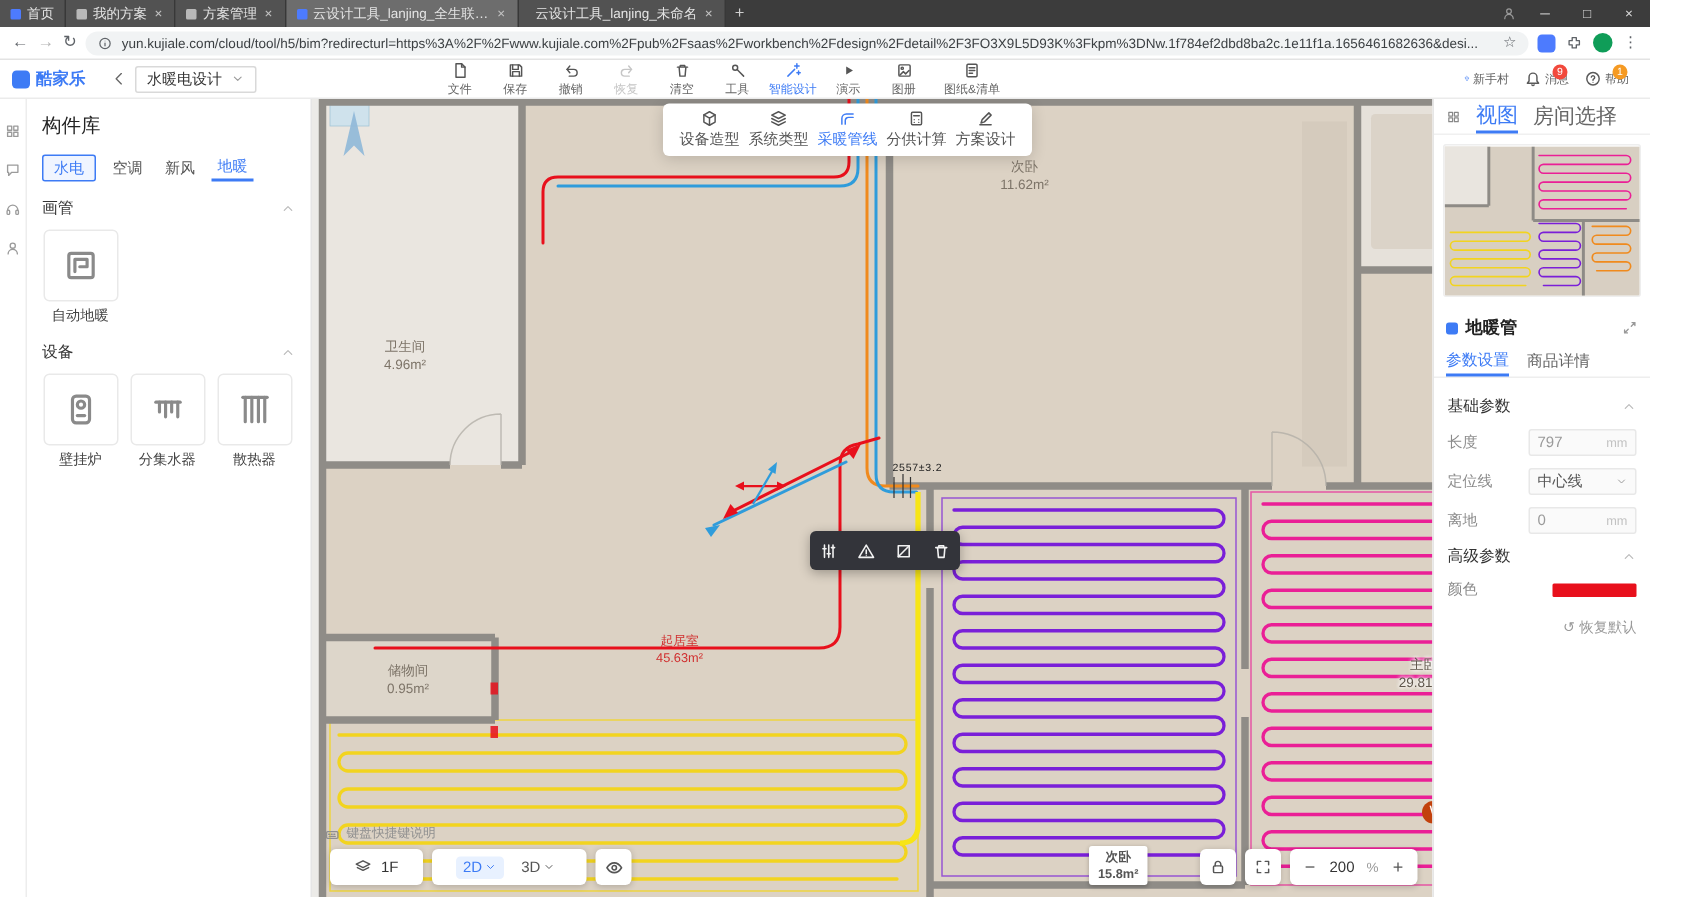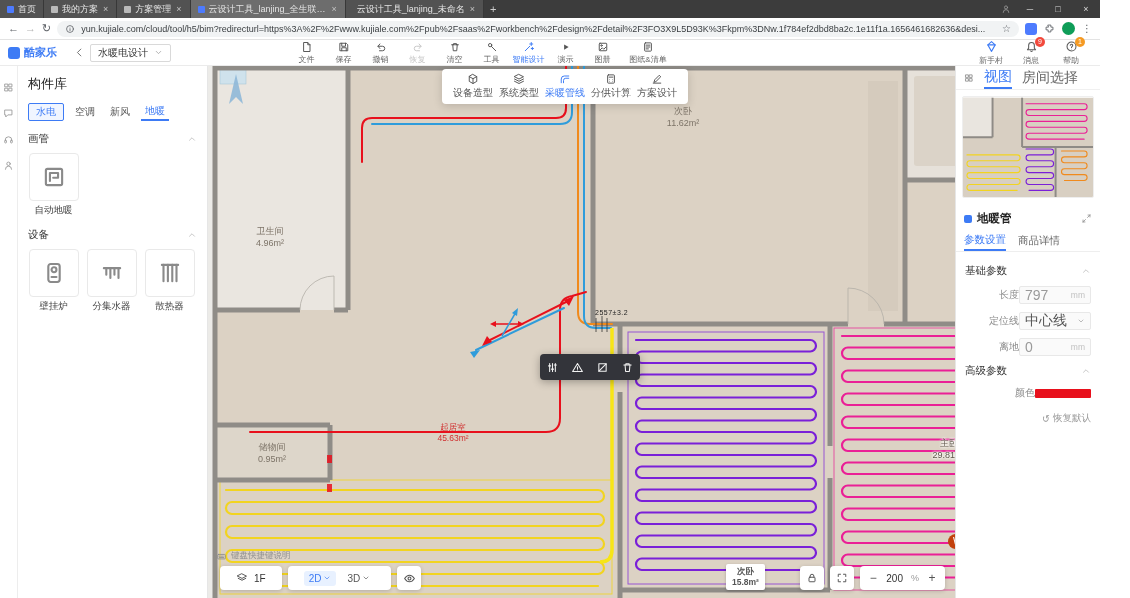--- a/index.html
+++ b/index.html
@@ -41,21 +41,21 @@
   .tbar{display:flex;align-items:flex-start;gap:2px;margin-left:118px}
   .titem{width:35px;display:flex;flex-direction:column;align-items:center;gap:1px;color:#555;cursor:default}
   .titem.wide{width:52px}
   .titem span{font-size:8px;color:#666;white-space:nowrap}
   .titem.dis{color:#c6c6c6}
   .titem.dis span{color:#c6c6c6}
   .titem.blue{color:#3d7bf5}
   .titem.blue span{color:#3d7bf5}
   .hsp{flex:1}
   .rbtns{display:flex;gap:10px;margin-right:6px}
-  .rbtn{position:relative;width:30px;display:flex;flex-direction:column;align-items:center;gap:2px;color:#5a5a5a}
+  .rbtn{position:relative;width:30px;display:flex;flex-direction:row;align-items:center;gap:2px;color:#5a5a5a}
   .rbtn span.lbl{font-size:8px;color:#666;white-space:nowrap}
   .rbtn .badge{position:absolute;top:-3px;right:1px;min-width:10px;height:10px;border-radius:5px;background:#f2493c;color:#fff;font-size:7px;display:flex;align-items:center;justify-content:center;padding:0 2px}
   .rbtn .badge.orange{background:#f59a23}
   .rbtn.blue{color:#3d7bf5}
 
   
   .main{display:flex;height:532px}
   .strip{width:18px;background:#fff;border-right:1px solid #ededed;display:flex;flex-direction:column;align-items:center;padding-top:16px;gap:15px;color:#9b9b9b}
 
   .lib{width:190px;background:#fff;border-right:1px solid #e6e6e6;padding:9px 10px;overflow:hidden}
@@ -113,24 +113,24 @@
   .preview{margin:6px;height:102px;border:1px solid #eee;border-radius:2px;overflow:hidden;position:relative}
   .preview svg{display:block}
   .phdr{display:flex;align-items:center;gap:5px;padding:7px 8px 4px}
   .pdot{width:8px;height:8px;border-radius:2px;background:#3d7bf5}
   .ptitle{font-size:11.5px;font-weight:bold;color:#222;flex:1}
   .ptabs{display:flex;gap:12px;padding:0 8px;border-bottom:1px solid #eee;height:22px}
   .ptab{font-size:10.5px;color:#666;display:flex;align-items:center}
   .ptab.on{color:#3d7bf5;border-bottom:2px solid #3d7bf5}
   .pbody{padding:8px 9px;flex:1}
   .pshead{display:flex;align-items:center;justify-content:space-between;font-size:10.5px;color:#333;margin:4px 0 6px}
-  .prow{display:flex;align-items:center;justify-content:flex-end;margin:8px 0}
+  .prow{display:flex;align-items:center;justify-content:space-between;margin:8px 0}
   .plabel{font-size:10px;color:#8b8b8b}
   .pctl{width:72px;height:18px;background:#fafafa;border:1px solid #e8e8e8;border-radius:2px;display:flex;align-items:center;padding:0 5px;gap:3px}
-  .pval{flex:1;font-size:14px;color:#9a9a9a;white-space:nowrap;overflow:hidden}
+  .pval{flex:1;font-size:10px;color:#9a9a9a;white-space:nowrap;overflow:hidden}
   .pval.dark{color:#555}
   .punit{font-size:8.5px;color:#c2c2c2}
   .swatch{width:56px;height:9px;border-radius:1px}
   .reset{display:flex;align-items:center;justify-content:flex-end;gap:3px;font-size:9.5px;color:#999;margin-top:12px}
 
   svg.ic{fill:none;stroke:currentColor;stroke-width:1.3;stroke-linecap:round;stroke-linejoin:round}
   .wall{stroke:#8f8c87;stroke-width:5;fill:none}
   .doorarc{stroke:#b3afa8;stroke-width:1;fill:none;opacity:.8}
 </style>
 </head>

